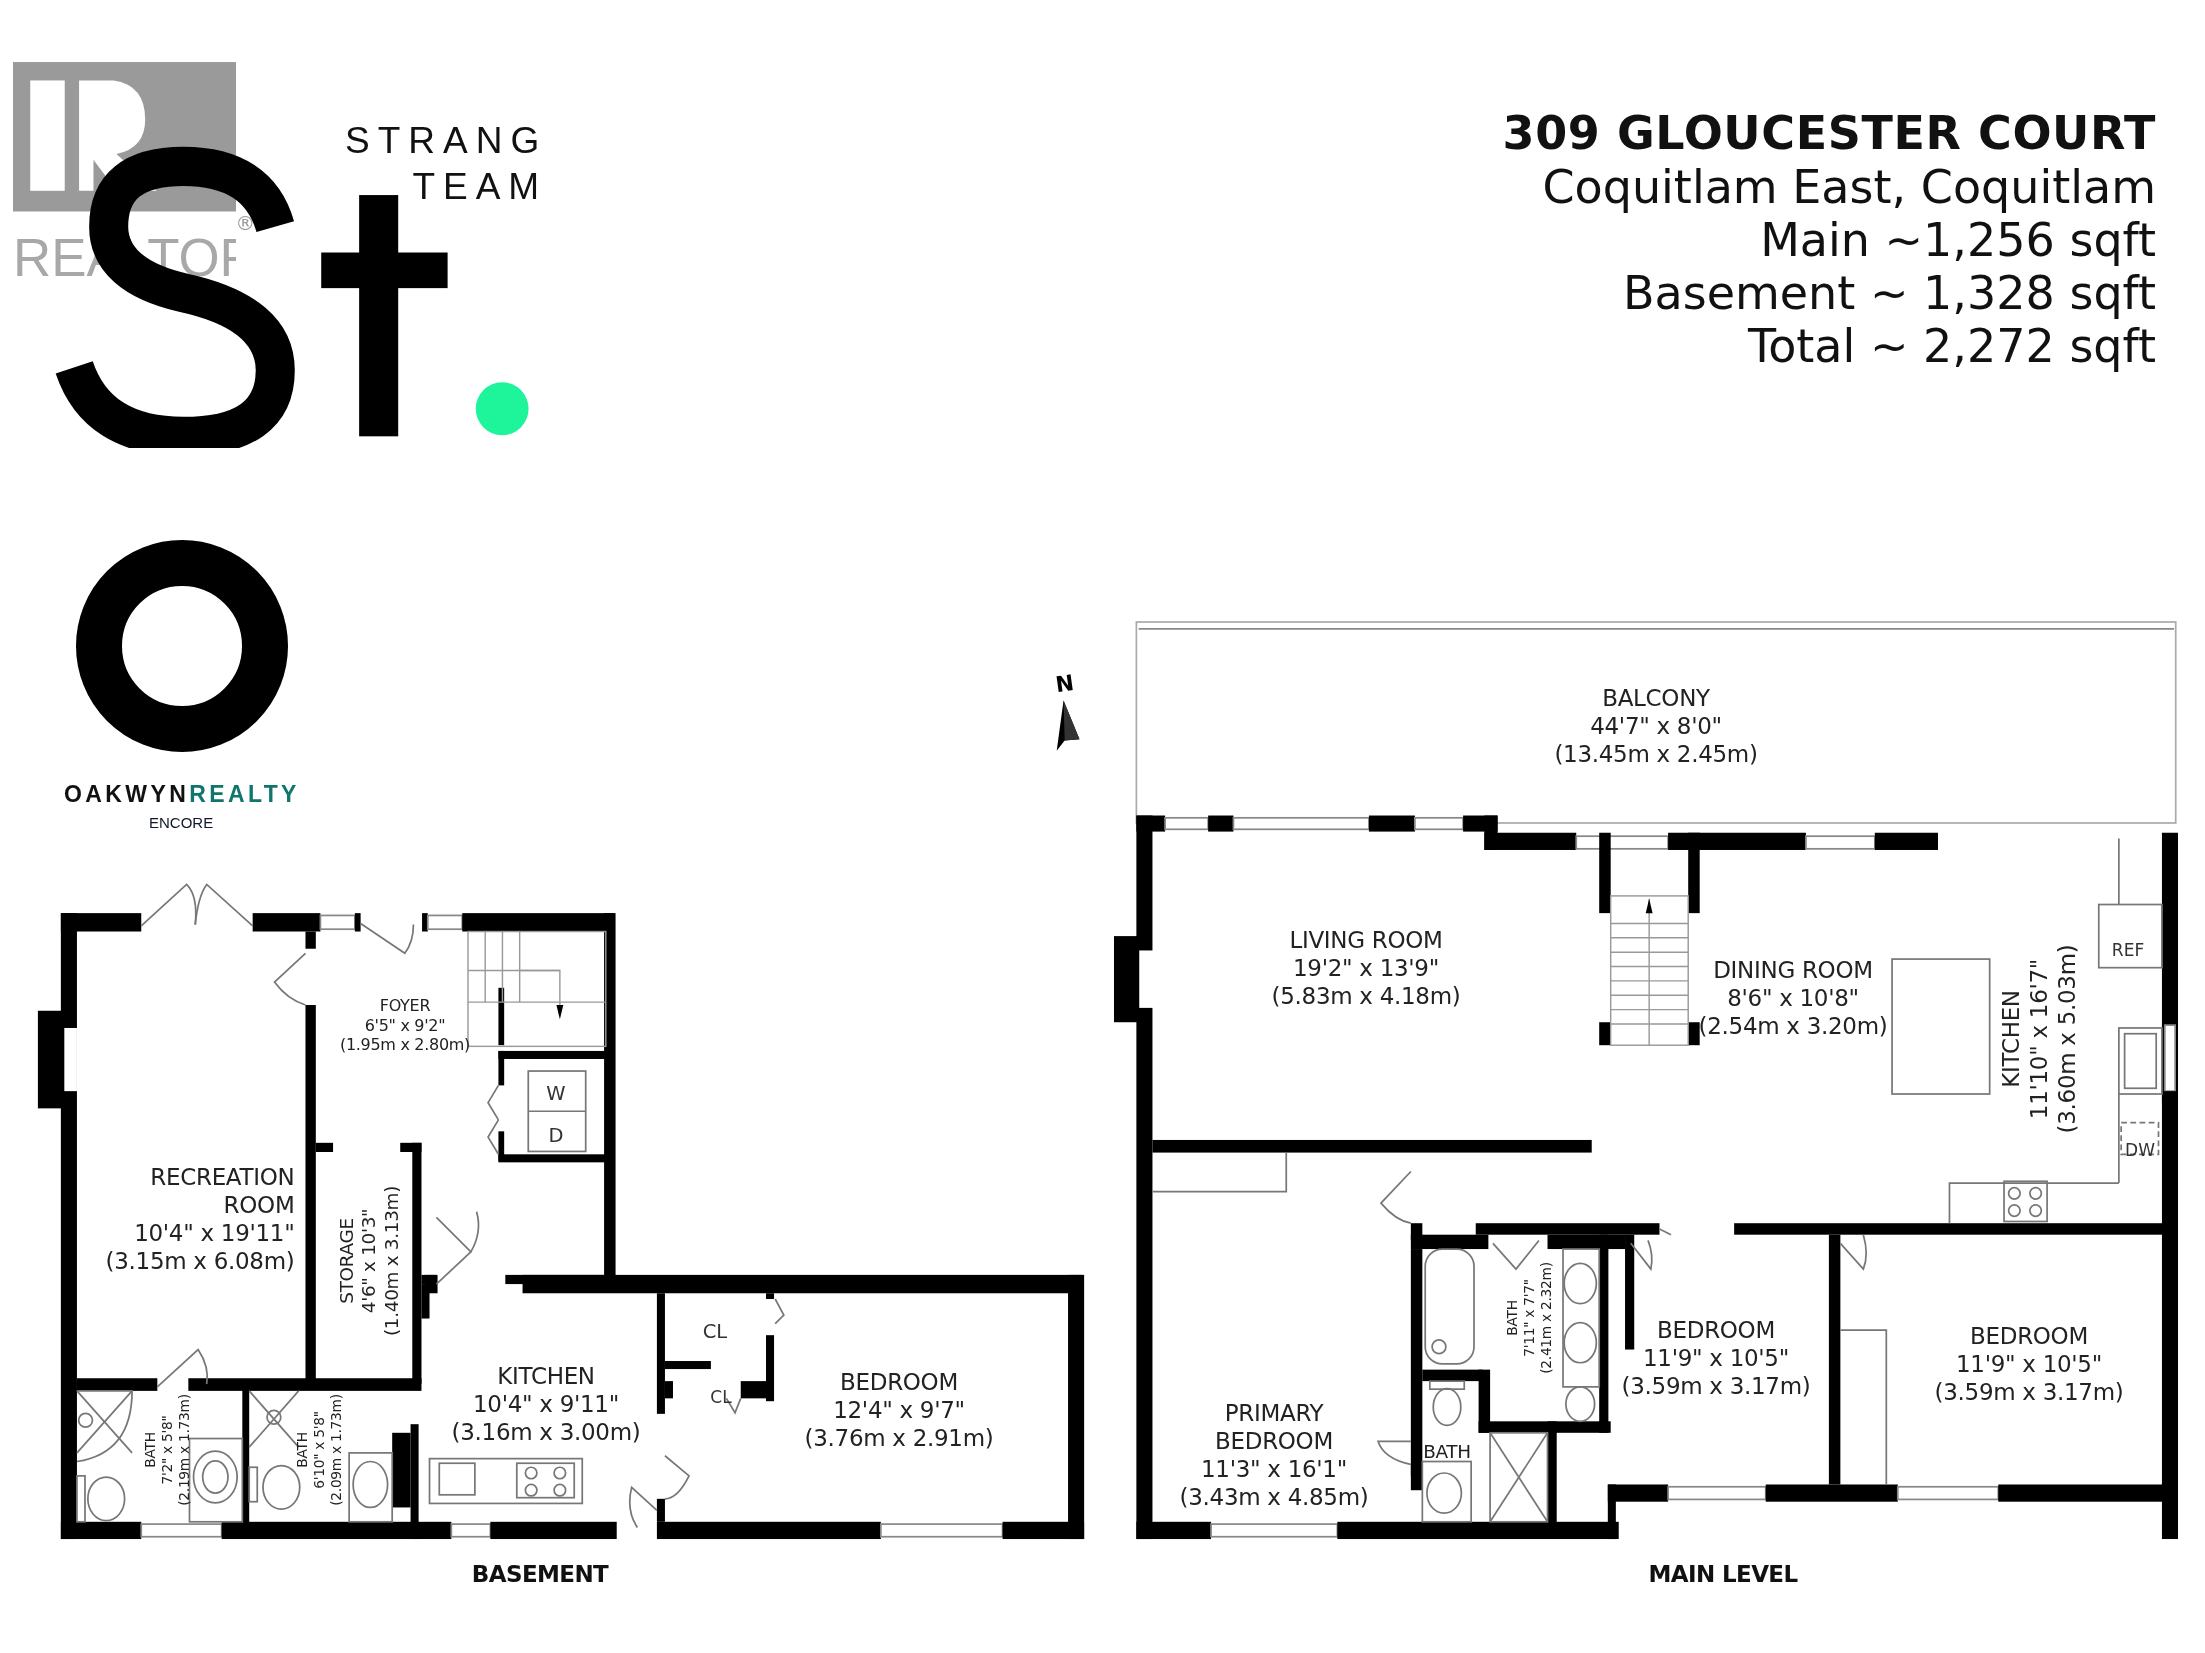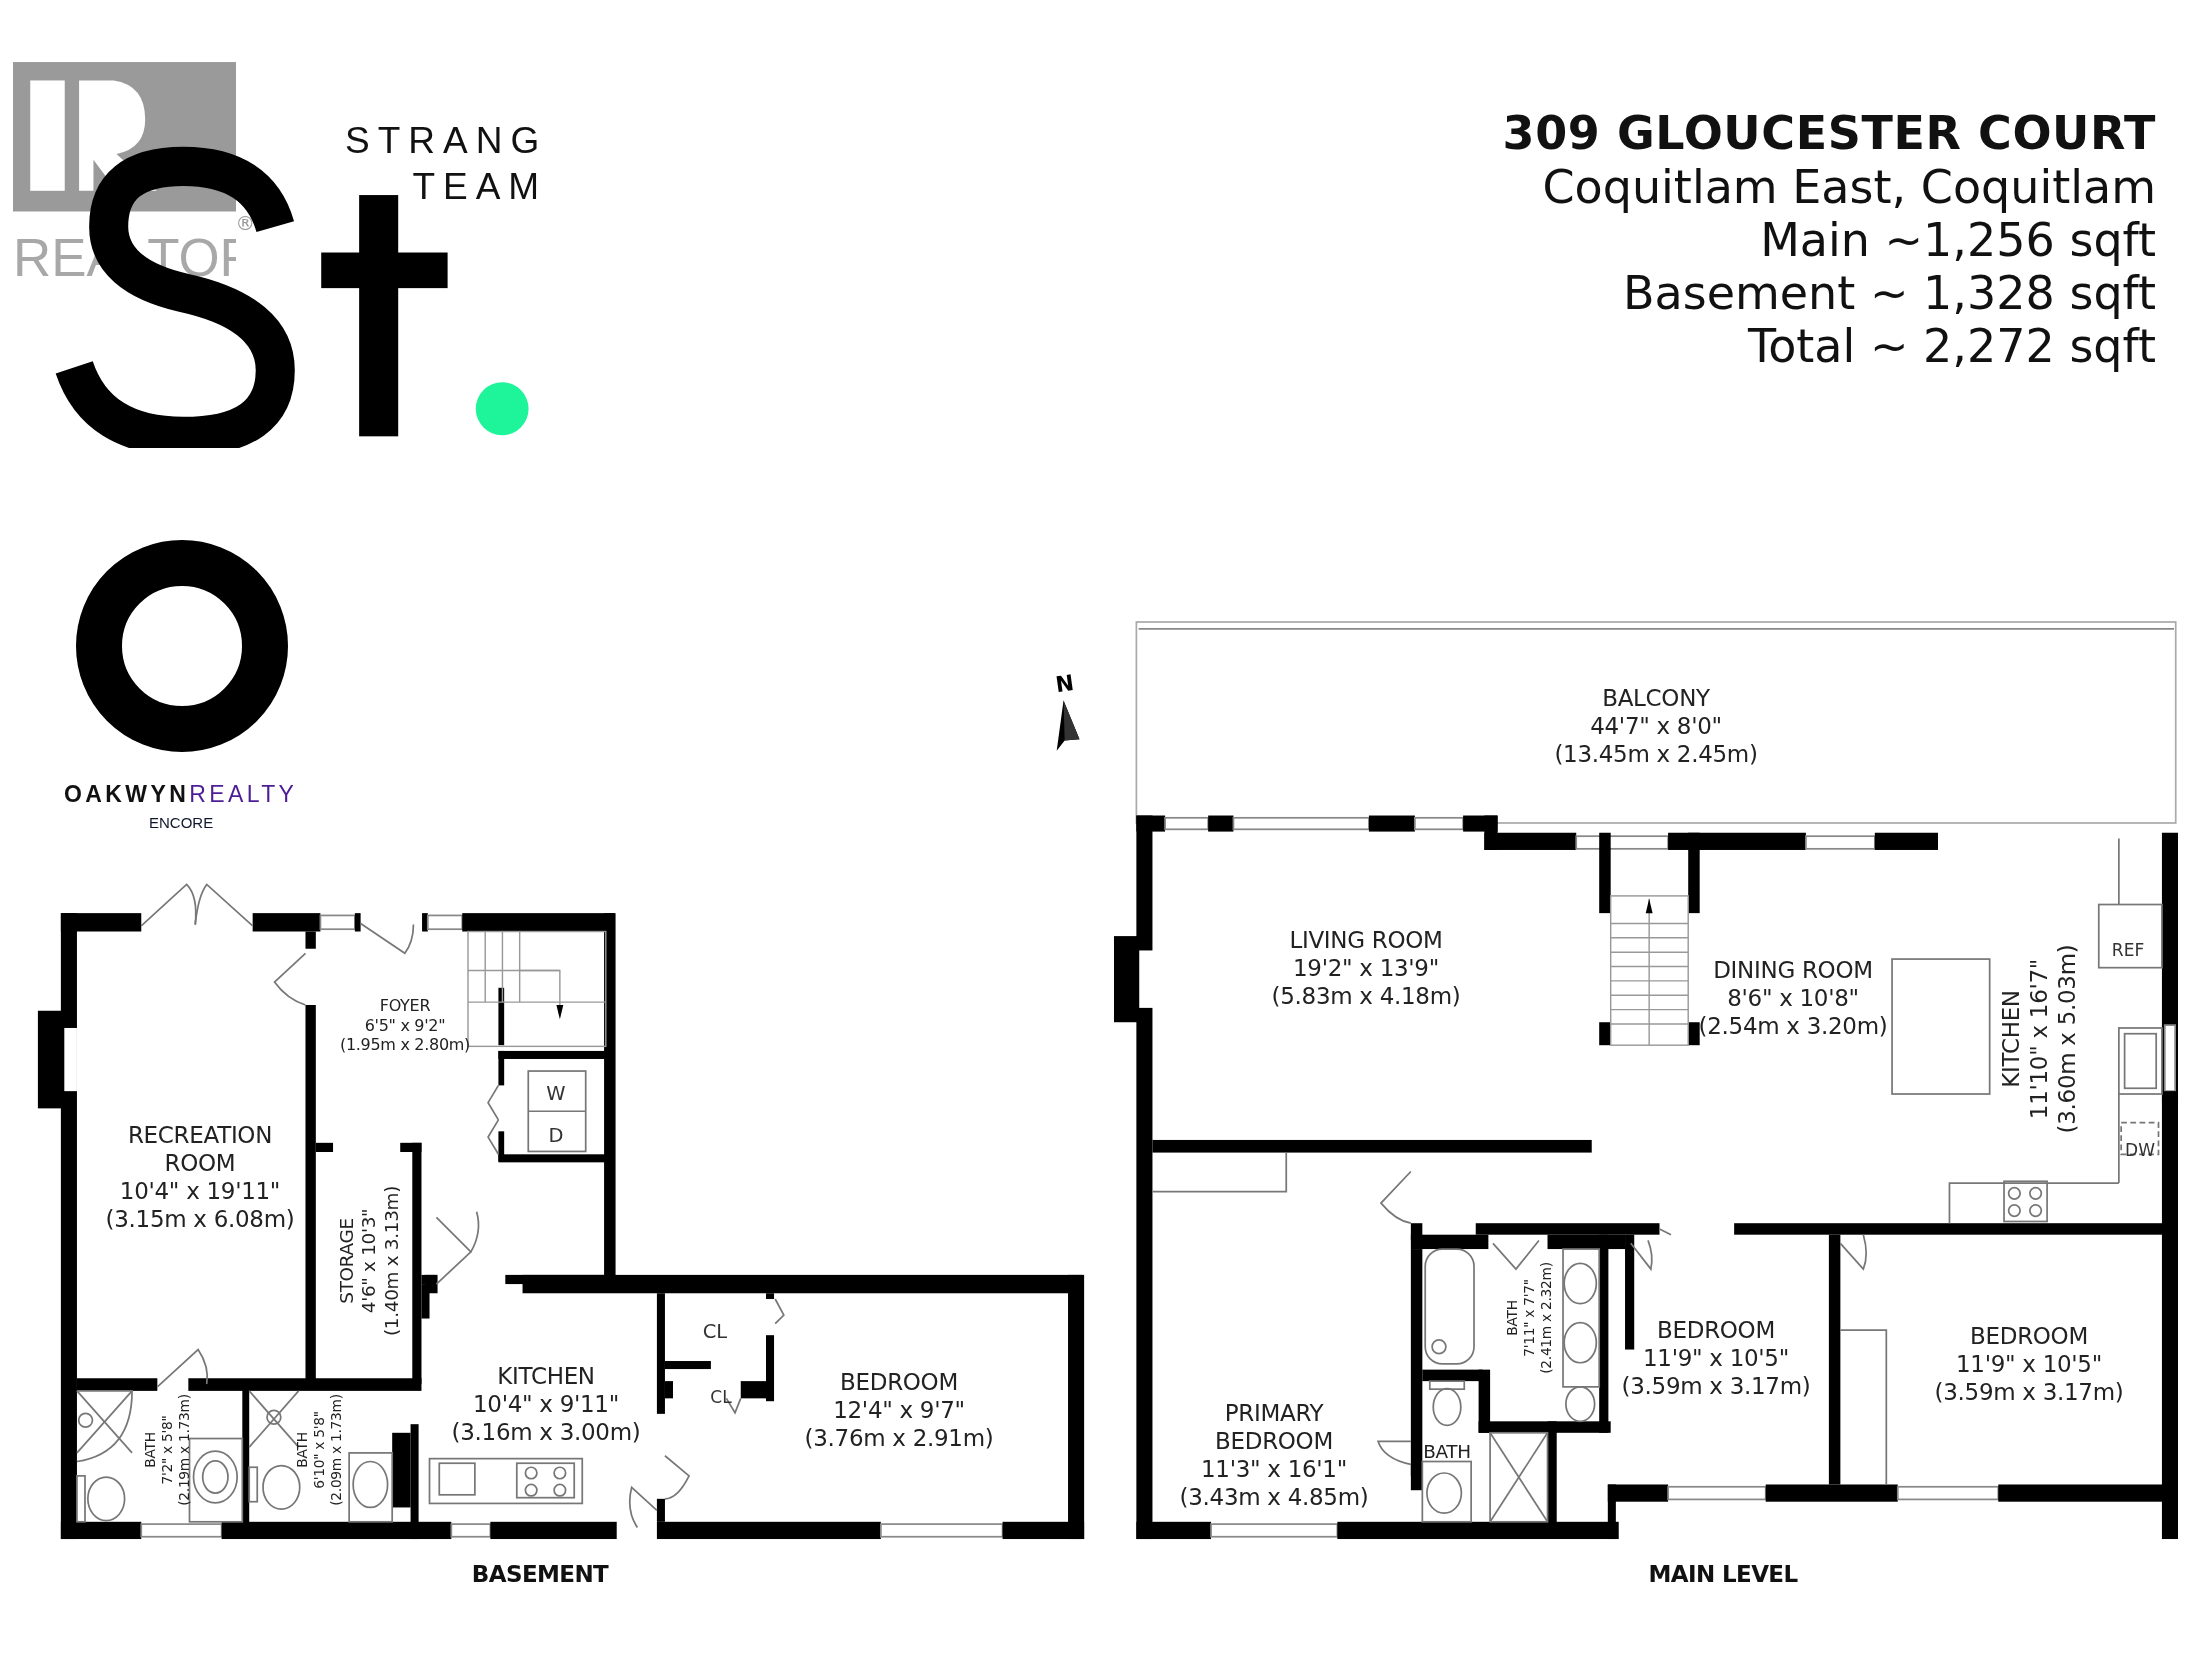--- a/index.html
+++ b/index.html
@@ -29,21 +29,21 @@
   
   .realtor-box { position: absolute; left: 12.6px; top: 62px; width: 223px; height: 230px; }
   .st-logo { position: absolute; left: 34px; top: 80px; }
   .strang { position: absolute; left: 345px; top: 118px; font-size: 37px; letter-spacing: 8px; line-height: 46px; text-align: right;
             font-family: "Liberation Sans", sans-serif; }
   .oak-ring { position: absolute; left: 76px; top: 540px; width: 212px; height: 212px; border-radius: 50%;
               box-sizing: border-box; border: 46px solid #000; }
   .oak-name { position: absolute; left: 64px; top: 781px; font-size: 23px; letter-spacing: 3.4px;
               font-family: "Liberation Sans", sans-serif; }
   .oak-name b { font-weight: bold; }
-  .oak-name span { color: #4c1d95; font-weight: normal; }
+  .oak-name span { color: #0f766e; font-weight: bold; }
   .oak-sub { position: absolute; left: 149px; top: 814px; font-size: 15px; color: #0f172a;
              font-family: "Liberation Sans", sans-serif; }
   .north { position: absolute; left: 1051px; top: 666px; }
 </style>
 </head>
 <body>
 
 <div class="realtor-box">
   <svg width="223" height="230" viewBox="0 0 388 400">
     <rect x="0" y="0" width="388" height="260" fill="#9a9a9a"></rect>
@@ -342,21 +342,21 @@
       <path d="M2457 2040 L2405 2095 Q2430 2125 2457 2130"></path>
       <path d="M2457 2510 L2400 2510 Q2410 2540 2457 2550"></path>
       <path d="M2600 2165 L2640 2210 L2680 2160"></path>
       <path d="M2840 2165 L2875 2210 Q2880 2185 2870 2160"></path>
       <path d="M3205 2165 L3245 2210 Q3255 2185 3245 2150"></path>
       <path d="M2890 2140 L2910 2150"></path>
     </g>
   </g>
 </svg>
 
-<div class="lbl" style="left:200px; top:1177px;">
+<div class="lbl" style="left:200px; top:1219px;text-align:right;">
   <span class="name">RECREATION</span>
   <span class="name">ROOM</span>
   <span class="dim">10'4" x 19'11"</span>
   <span class="dim">(3.15m x 6.08m)</span>
 </div>
 <div class="lbl" style="left:405px; top:1025px; font-size:16px;">
   <span class="name">FOYER</span>
   <span class="dim">6'5" x 9'2"</span>
   <span class="dim">(1.95m x 2.80m)</span>
 </div>

